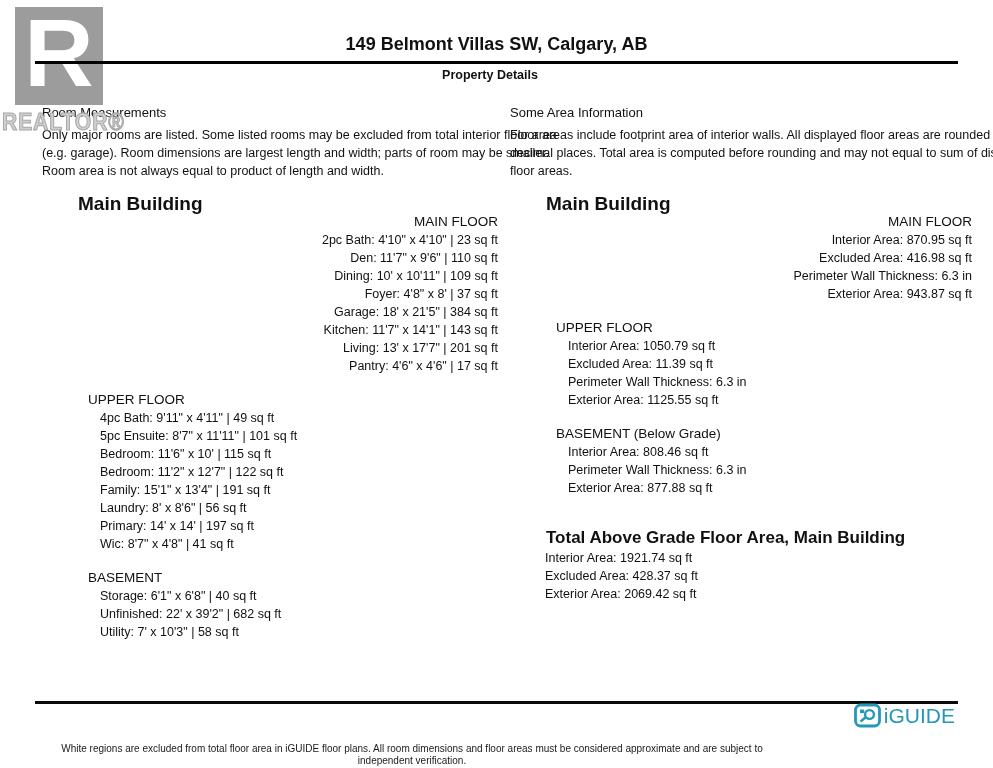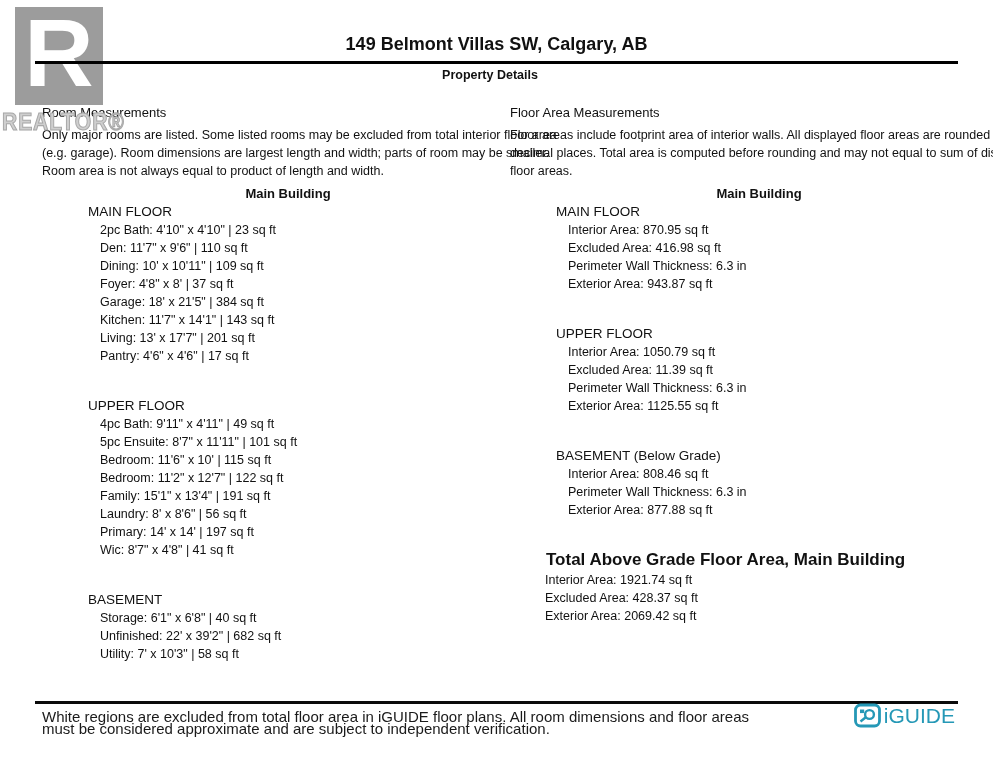--- a/index.html
+++ b/index.html
@@ -29,32 +29,32 @@
   .subtitle { position:absolute; top:68px; left:0; right:13px; text-align:center; font-size:12.5px; font-weight:bold; z-index:2; }
 
   
   .col { position:absolute; top:104px; z-index:1; }
   .col-left  { left:42px;  width:456px; }
   .col-right { left:510px; width:462px; }
 
   .col-heading { font-size:13px; font-weight:normal; line-height:18px; margin-bottom:4px; }
   .desc-line   { font-size:12.5px; line-height:18px; white-space:nowrap; }
 
-  .building-heading { font-size:13px; font-weight:bold; line-height:18px; margin-top:5px; margin-left:36px;text-align:center; }
-  .floor-group      { margin-top:32px; }
-  .floor-group.first{ margin-top:0; }
+  .building-heading { font-size:19px; font-weight:bold; line-height:18px; margin-top:15px; margin-left:36px; }
+  .floor-group      { margin-top:16px; }
+  .floor-group.first{ margin-top:0;text-align:right; }
   .floor-name  { font-size:13.5px; line-height:18px; margin-left:46px; }
   .item-line   { font-size:12.5px; line-height:18px; margin-left:58px; }
 
   .total-heading { font-size:17px; font-weight:bold; line-height:18px; margin-top:32px; margin-left:36px; margin-bottom:2px; }
   .total-line    { font-size:12.5px; line-height:18px; margin-left:35px; }
 
   
   .footer-rule { position:absolute; left:35px; right:35px; top:701px; height:3px; background:#0a0a0a; }
-  .footer-text { position:absolute; left:42px; top:711px; width:740px; font-size:15px; line-height:12px; color:#1a1a1a; }
+  .footer-text { position:absolute; left:42px; top:743px; width:740px; font-size:10px; line-height:12px; color:#1a1a1a;text-align:center; }
   .brand { position:absolute; right:38px; top:703px; display:flex; align-items:center; gap:3px;padding-left:39px; }
   .brand-text { font-size:21px; color:#2598b6; letter-spacing:0; }
   .brand-icon { display:block; }
 </style>
 </head>
 <body>
 
 <div class="page">
 
   <div class="watermark">
@@ -103,21 +103,21 @@
 
     <div class="floor-group">
       <div class="floor-name">BASEMENT</div>
       <div class="item-line">Storage: 6'1" x 6'8" | 40 sq ft</div>
       <div class="item-line">Unfinished: 22' x 39'2" | 682 sq ft</div>
       <div class="item-line">Utility: 7' x 10'3" | 58 sq ft</div>
     </div>
   </section>
 
   <section class="col col-right">
-    <div class="col-heading">Floor Area Measurements</div>
+    <div class="col-heading">Some Area Information</div>
     <div class="desc">
       <div class="desc-line">Floor areas include footprint area of interior walls. All displayed floor areas are rounded to two</div>
       <div class="desc-line">decimal places. Total area is computed before rounding and may not equal to sum of displayed</div>
       <div class="desc-line">floor areas.</div>
     </div>
     <div class="building-heading">Main Building</div>
 
     <div class="floor-group first">
       <div class="floor-name">MAIN FLOOR</div>
       <div class="item-line">Interior Area: 870.95 sq ft</div>

